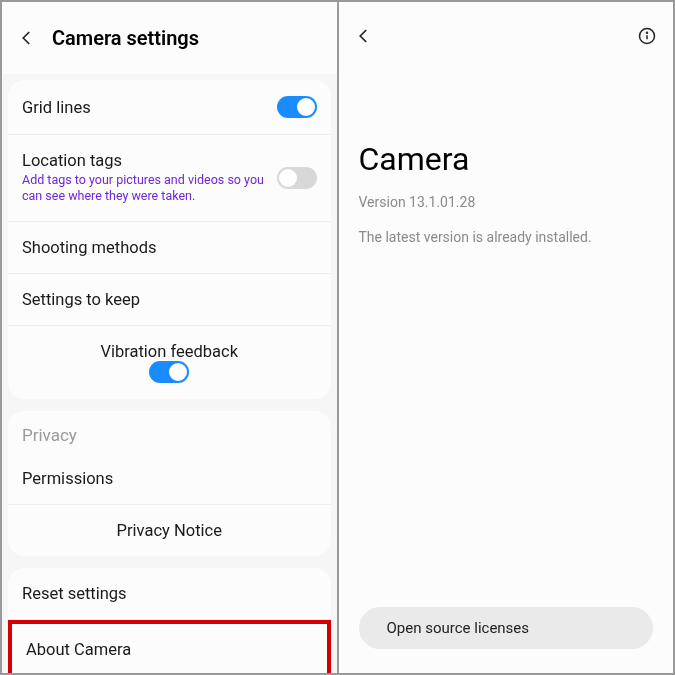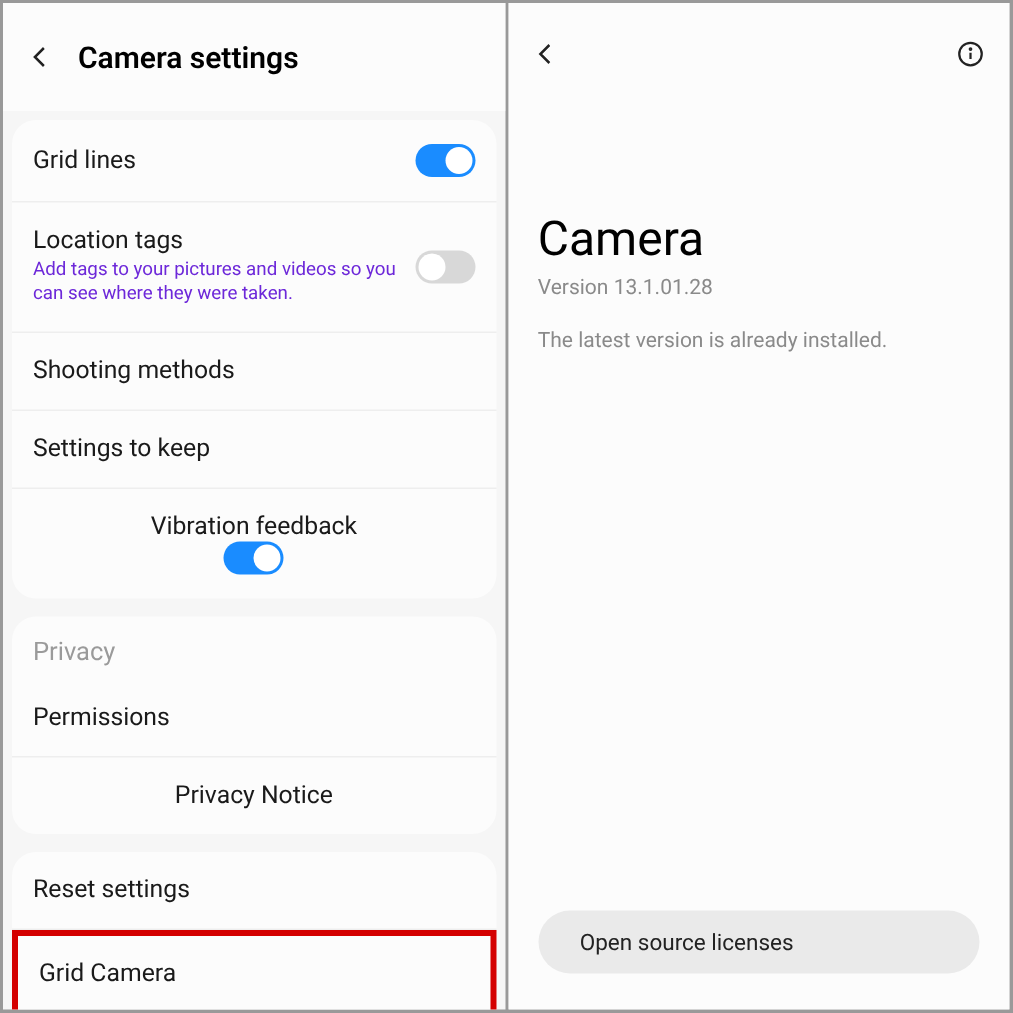--- a/index.html
+++ b/index.html
@@ -101,21 +101,21 @@
   }
   .about-title {
     font-size: 32px;
     font-weight: 400;
     color: #000;
     margin-top: 70px;
   }
   .about-version {
     font-size: 14px;
     color: #8a8a8a;
-    margin-top: 6px;
+    margin-top: 16px;
   }
   .about-status {
     font-size: 14px;
     color: #8a8a8a;
     margin-top: 19px;
   }
   .spacer { flex: 1; }
   .pill-button {
     background: #eaeaea;
     border-radius: 22px;
@@ -185,21 +185,21 @@
   </div>
 
   <div class="group">
     <div class="row">
       <div class="row-text">
           <div class="row-label">Reset settings</div>
         </div>
     </div>
     <div class="row highlight-box">
       <div class="row-text">
-          <div class="row-label">Grid Camera</div>
+          <div class="row-label">About Camera</div>
         </div>
     </div>
     <div class="row">
       <div class="row-text">
           <div class="row-label">Notice us</div>
         </div>
     </div>
   </div>
 </div>
 

